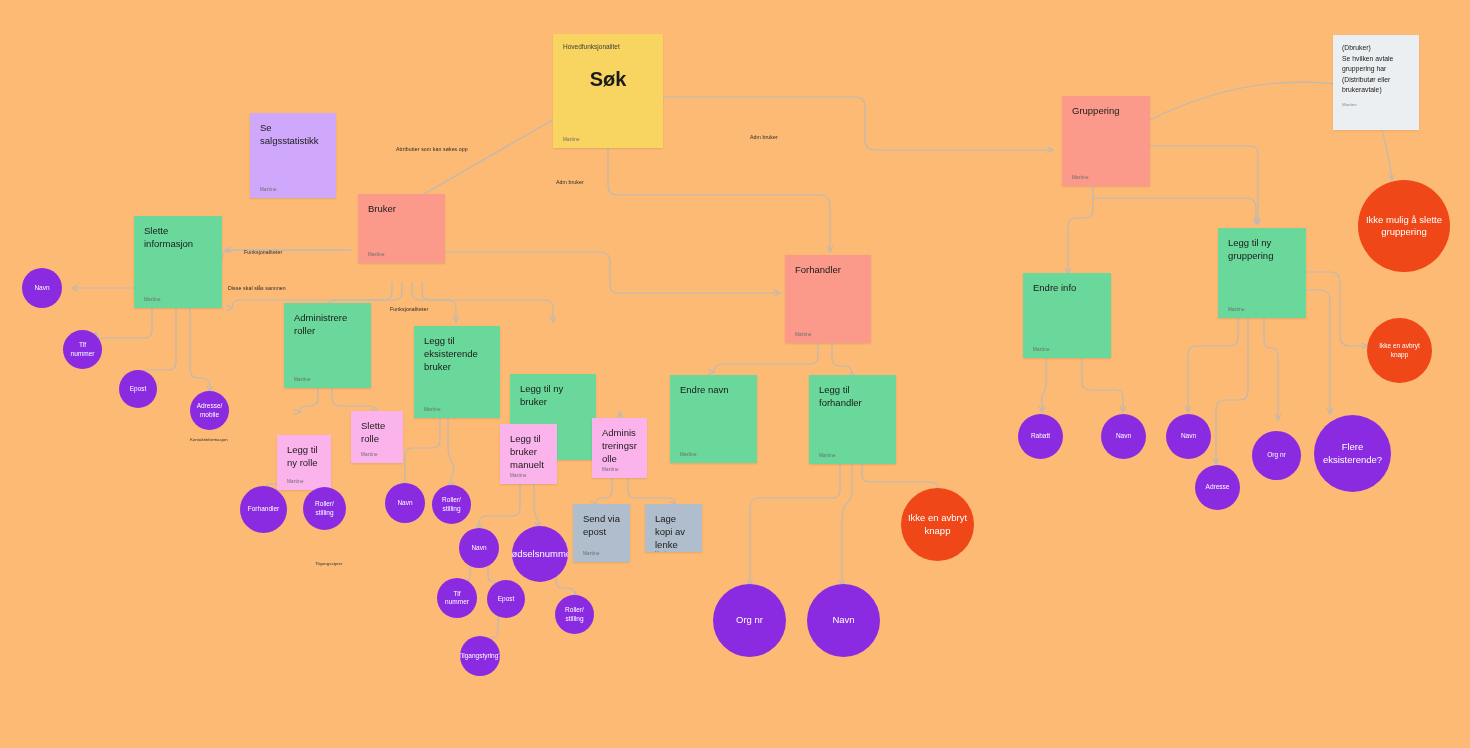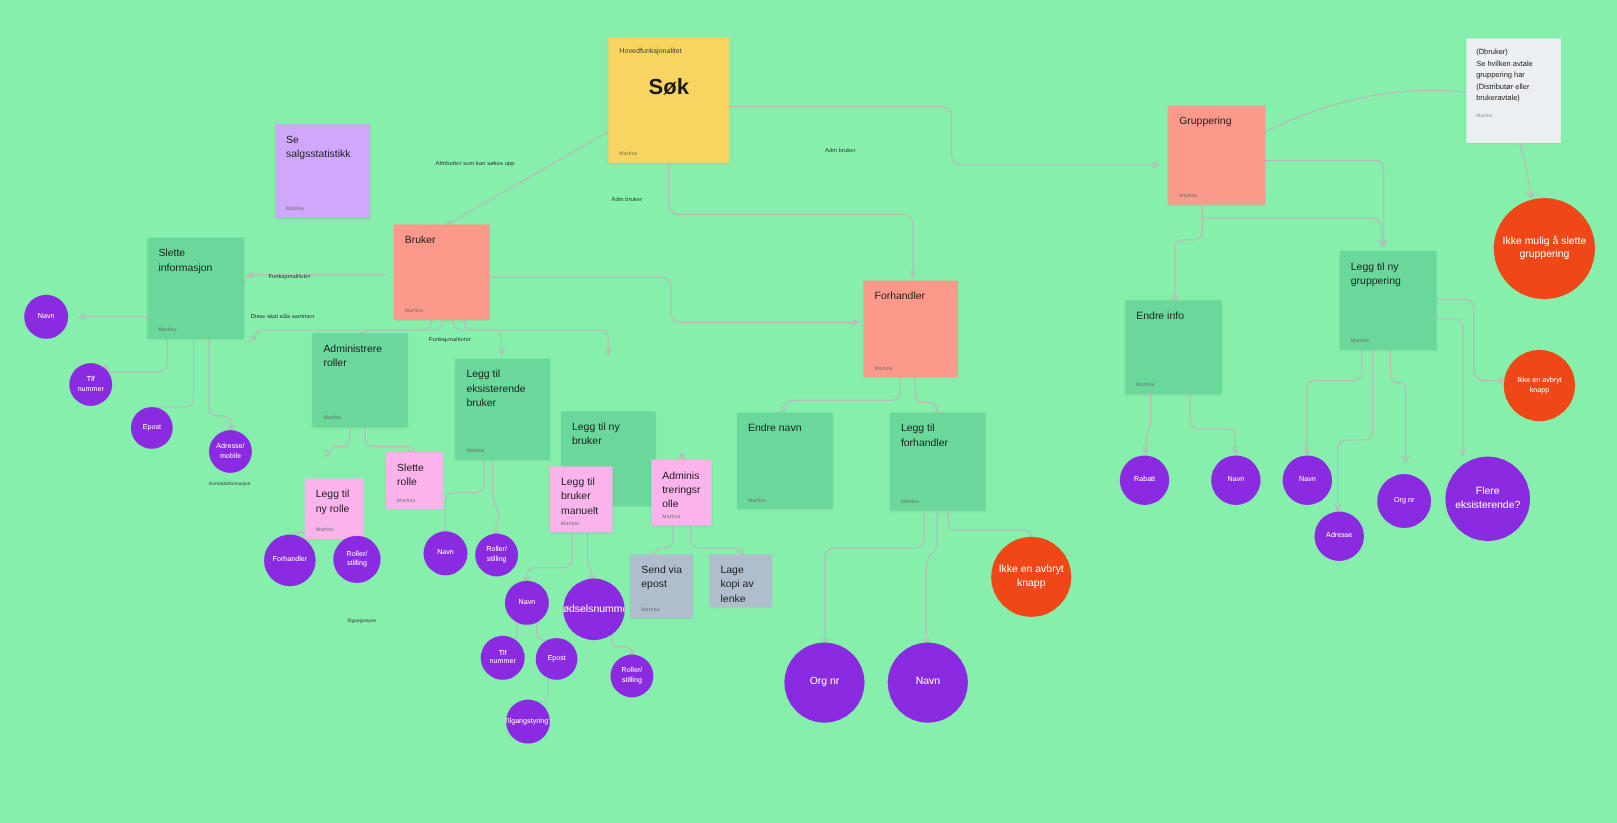--- a/index.html
+++ b/index.html
@@ -5,21 +5,21 @@
   * { box-sizing: border-box; }
   html, body {
     margin: 0; padding: 0;
     background: #f0f0f0;
     font-family: "Liberation Sans", sans-serif;
   }
   #canvas {
     position: relative;
     width: 1470px;
     height: 748px;
-    background: #86efac;
+    background: #fdba74;
     overflow: hidden;
   }
   #edges {
     position: absolute;
     left: 0; top: 0;
     width: 1470px; height: 748px;
     pointer-events: none;
   }
   .node {
     position: absolute;
@@ -221,21 +221,21 @@
     <div class="kicker">Hovedfunksjonalitet</div>
     <div class="title big">Søk</div>
     <div class="author">Martine</div>
   </div>
 
   <div class="node card c-purple" style="left:250px;top:113px;width:86px;height:85px;">
     <div class="title">Se salgsstatistikk</div>
     <div class="author">Martine</div>
   </div>
 
-  <div class="node card c-salmon" style="left:358px;top:204px;width:87px;height:87px;">
+  <div class="node card c-salmon" style="left:358px;top:194px;width:87px;height:69px;">
     <div class="title">Bruker</div>
     <div class="author">Martine</div>
   </div>
 
   <div class="node card c-green" style="left:134px;top:216px;width:88px;height:92px;">
     <div class="title">Slette informasjon</div>
     <div class="author">Martine</div>
   </div>
 
   <div class="node card c-green" style="left:284px;top:303px;width:87px;height:85px;">

